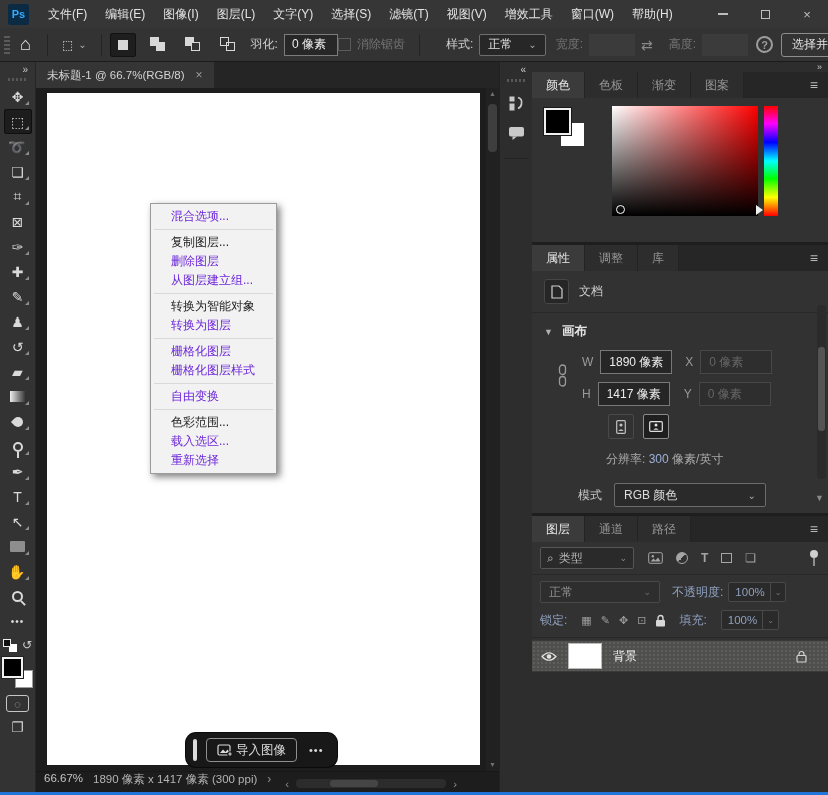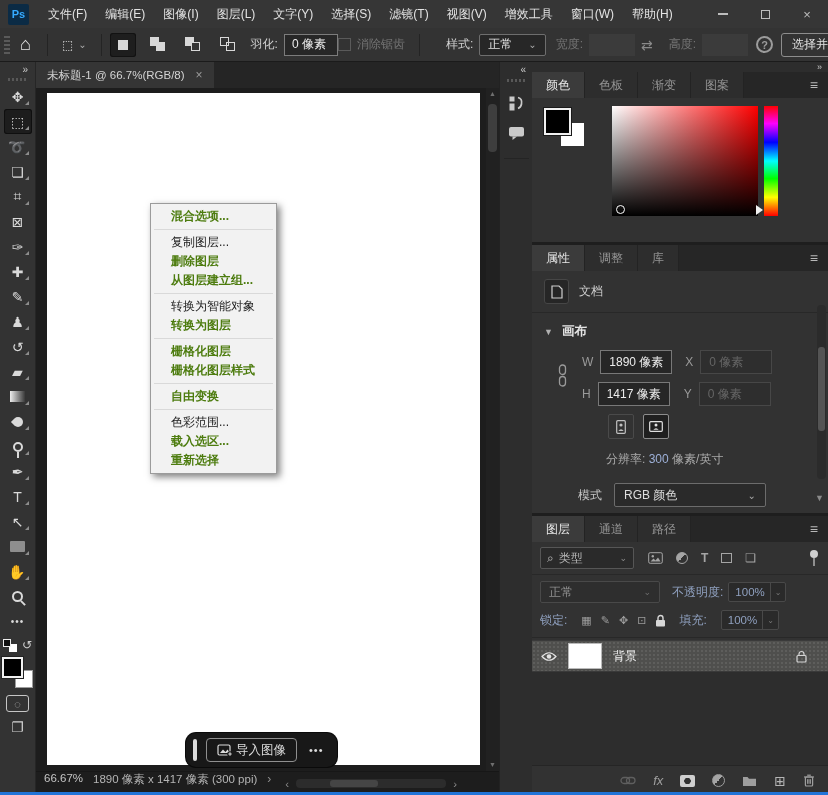--- a/index.html
+++ b/index.html
@@ -78,21 +78,21 @@
 .viewport{flex:1;position:relative;background:#1d1d1d;overflow:hidden;}
 .page{position:absolute;left:11px;top:5px;width:433px;height:672px;background:#ffffff;}
 .v-scroll{position:absolute;right:0;top:0;bottom:0;width:13px;background:#212121;display:flex;flex-direction:column;align-items:center;padding:2px 0;}
 .v-scroll .arr{color:#6f6f6f;font-size:7px;line-height:8px;}
 .v-thumb{width:9px;height:48px;background:#3e3e3e;border-radius:4px;margin-top:6px;}
 .v-spacer{flex:1;}
 
 
 .context-menu{position:absolute;left:114px;top:115px;width:127px;background:#f2f2f2;border:1px solid #9b9b9b;box-shadow:3px 3px 7px rgba(0,0,0,.5);padding:3px 1px;font-size:12px;z-index:5;}
 .cm-item{height:19px;line-height:19px;padding-left:19px;color:#1c1c1c;white-space:nowrap;overflow:hidden;}
-.cm-item.dis{color:#4d7c0f;font-weight:bold;}
+.cm-item.dis{color:#6d28d9;}
 .cm-sep{height:1px;background:#d9d9d9;margin:3px 2px;}
 
 
 .import-bar{position:absolute;left:150px;top:645px;height:34px;background:#181818;border-radius:10px;display:flex;align-items:center;padding:0 10px 0 7px;gap:9px;box-shadow:0 0 0 1px #0a0a0a;z-index:4;}
 .ib-grip{width:4px;height:22px;background:#dcdcdc;border-radius:2px;}
 .ib-btn{height:24px;border:1px solid #8f8f8f;border-radius:4px;display:flex;align-items:center;gap:3px;padding:0 10px;color:#dcdcdc;font-size:12.5px;}
 .ib-more{color:#dcdcdc;letter-spacing:1px;font-size:11px;padding:0 3px;}
 
 
 .statusbar{height:24px;background:#1d1d1d;border-top:1px solid #171717;display:flex;font-size:11.5px;color:#c4c4c4;gap:10px;padding:0 4px 0 8px;flex:none;}
@@ -564,36 +564,17 @@
             <circle cx="8" cy="5.5" r="2.3" fill="#e2e2e2"></circle>
           </svg>
         <span class="thumb"></span>
         <span class="layer-name">背景</span>
         <svg class="layer-lock" width="11" height="13" viewBox="0 0 11 13">
             <rect x="1" y="5.5" width="9" height="6.5" rx="1" fill="none" stroke="#d5d5d5" stroke-width="1.2"></rect>
             <path d="M3 5.5 V4 a2.5 2.5 0 0 1 5 0 V5.5" fill="none" stroke="#d5d5d5" stroke-width="1.2"></path>
           </svg>
       </div>
       <div class="layers-fill"></div>
-      <div class="layers-bottom">
-        <svg width="16" height="9" viewBox="0 0 16 9">
-            <rect x="1" y="1.5" width="8.5" height="6" rx="3" fill="none" stroke="#5f5f5f" stroke-width="1.3"></rect>
-            <rect x="6.5" y="1.5" width="8.5" height="6" rx="3" fill="none" stroke="#5f5f5f" stroke-width="1.3"></rect>
-          </svg>
-        <span class="fx-ico">fx</span>
-        <span class="mask-ico"></span>
-        <span class="half-circle" style="width:13px;height:13px;border-color:#9e9e9e"></span>
-        <svg width="15" height="12" viewBox="0 0 15 12">
-            <path d="M1 2 h4.5 l1.5 1.8 H14 v7.2 H1z" fill="#9e9e9e"></path>
-          </svg>
-        <span class="plus-sq">⊞</span>
-        <svg width="12" height="13" viewBox="0 0 12 13">
-            <path d="M1 3h10" stroke="#9e9e9e" stroke-width="1.2"></path>
-            <path d="M4.2 1.2h3.6" stroke="#9e9e9e" stroke-width="1.2"></path>
-            <rect x="2.4" y="3" width="7.2" height="9" rx="1" fill="none" stroke="#9e9e9e" stroke-width="1.2"></rect>
-            <path d="M4.6 5.2v4.6 M6 5.2v4.6 M7.4 5.2v4.6" stroke="#9e9e9e" stroke-width="1"></path>
-          </svg>
-      </div>
     </div>
   </div>
 </div>
 
 <div class="accent"></div>
 
 </body></html>

